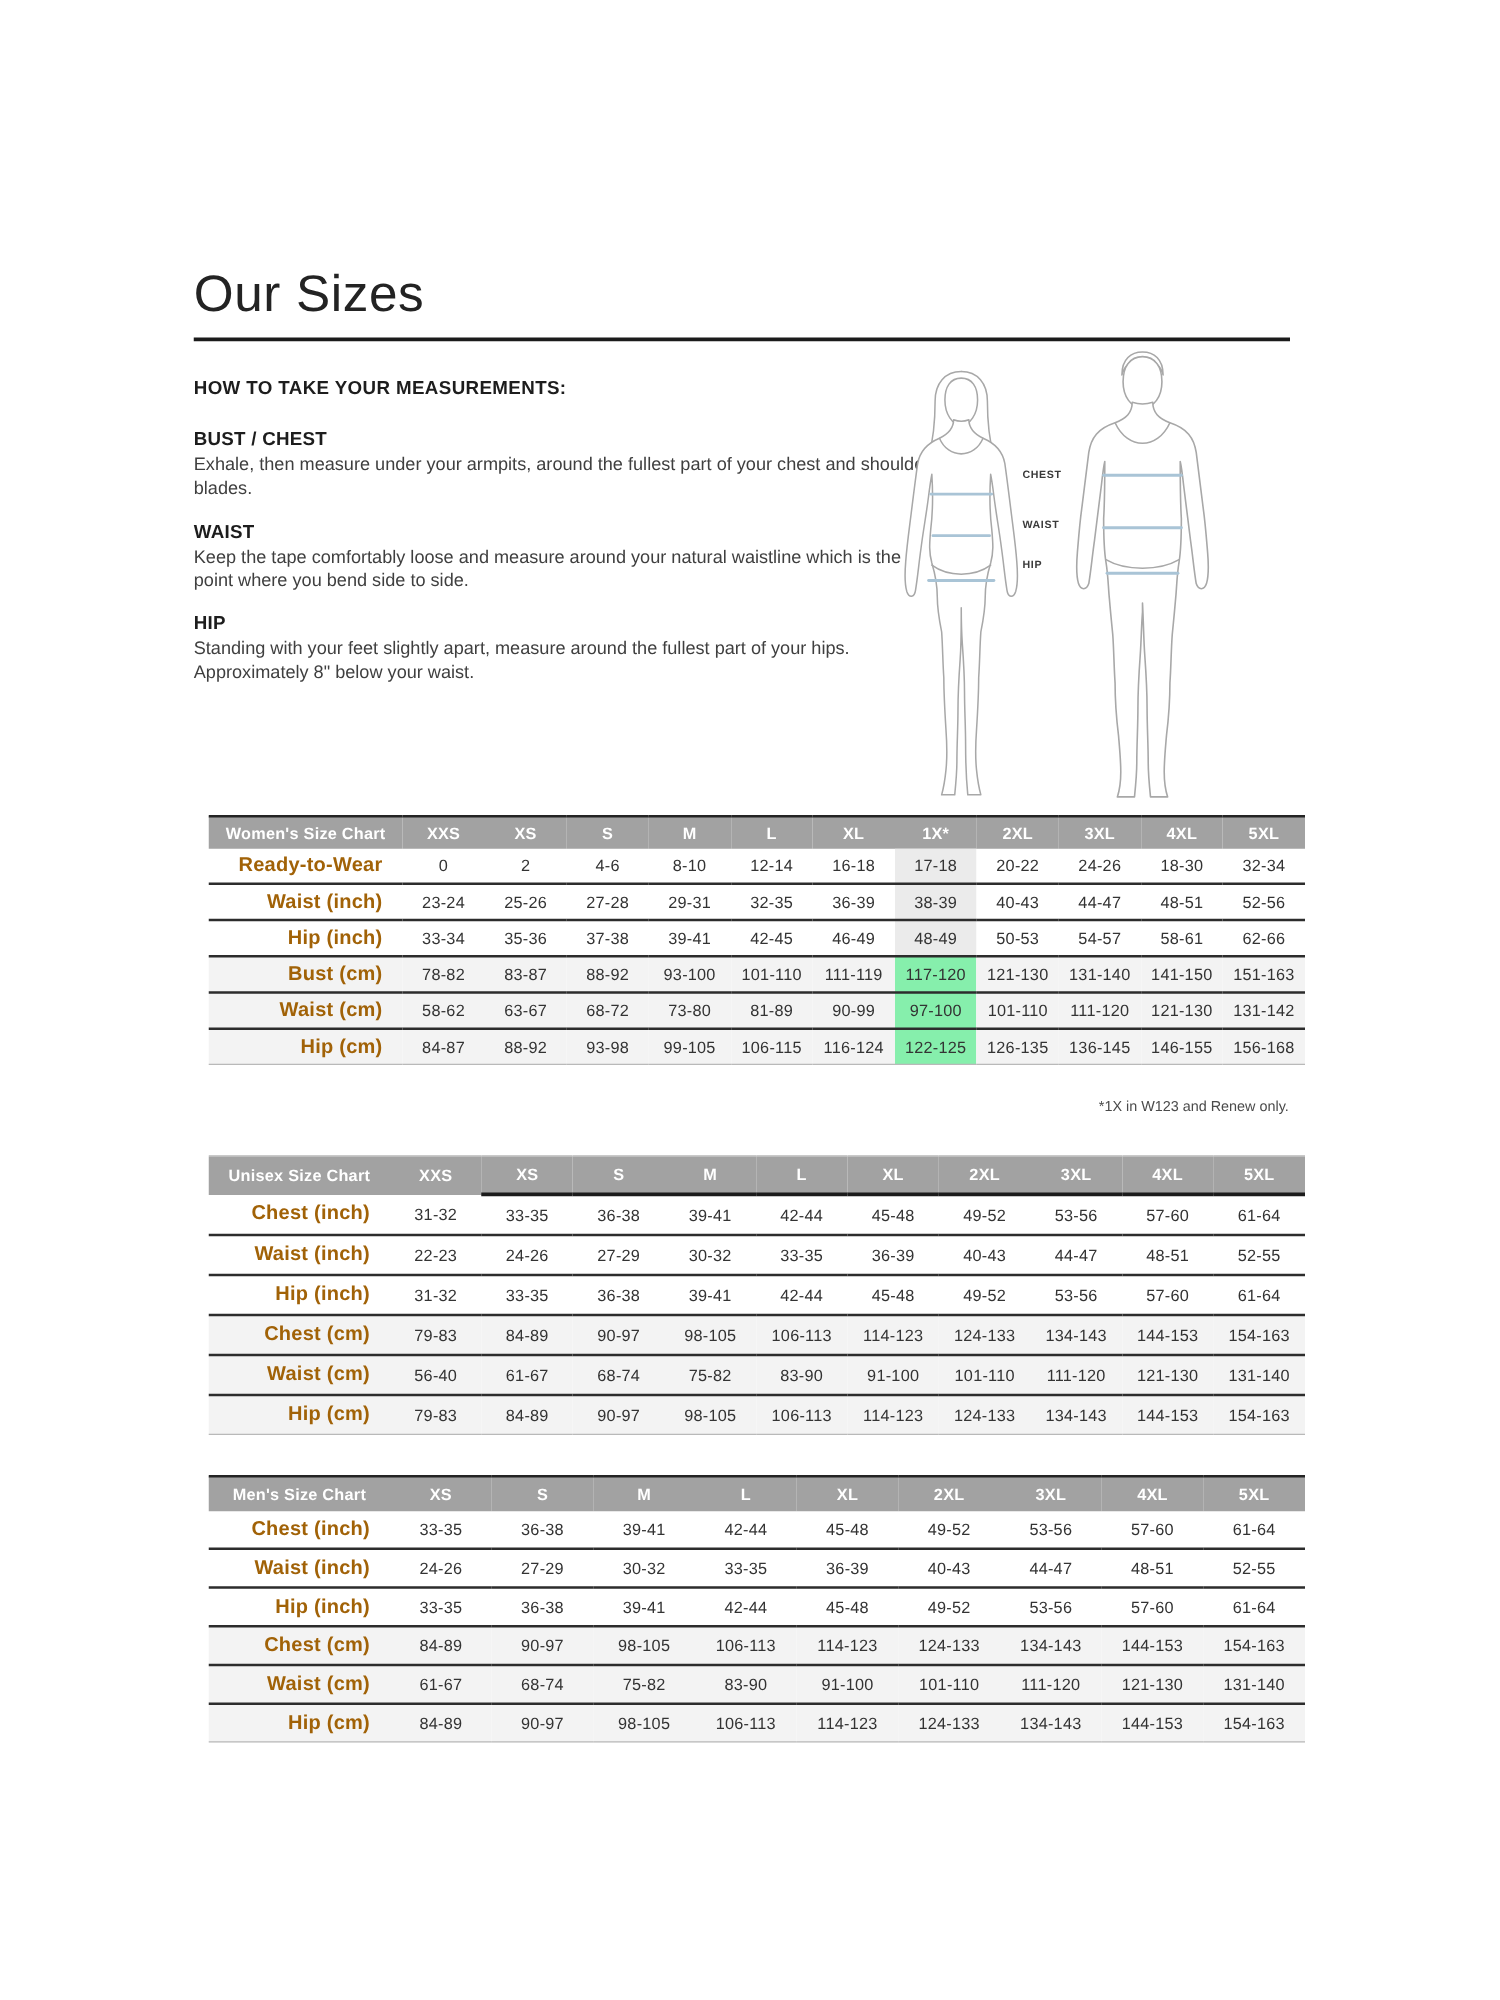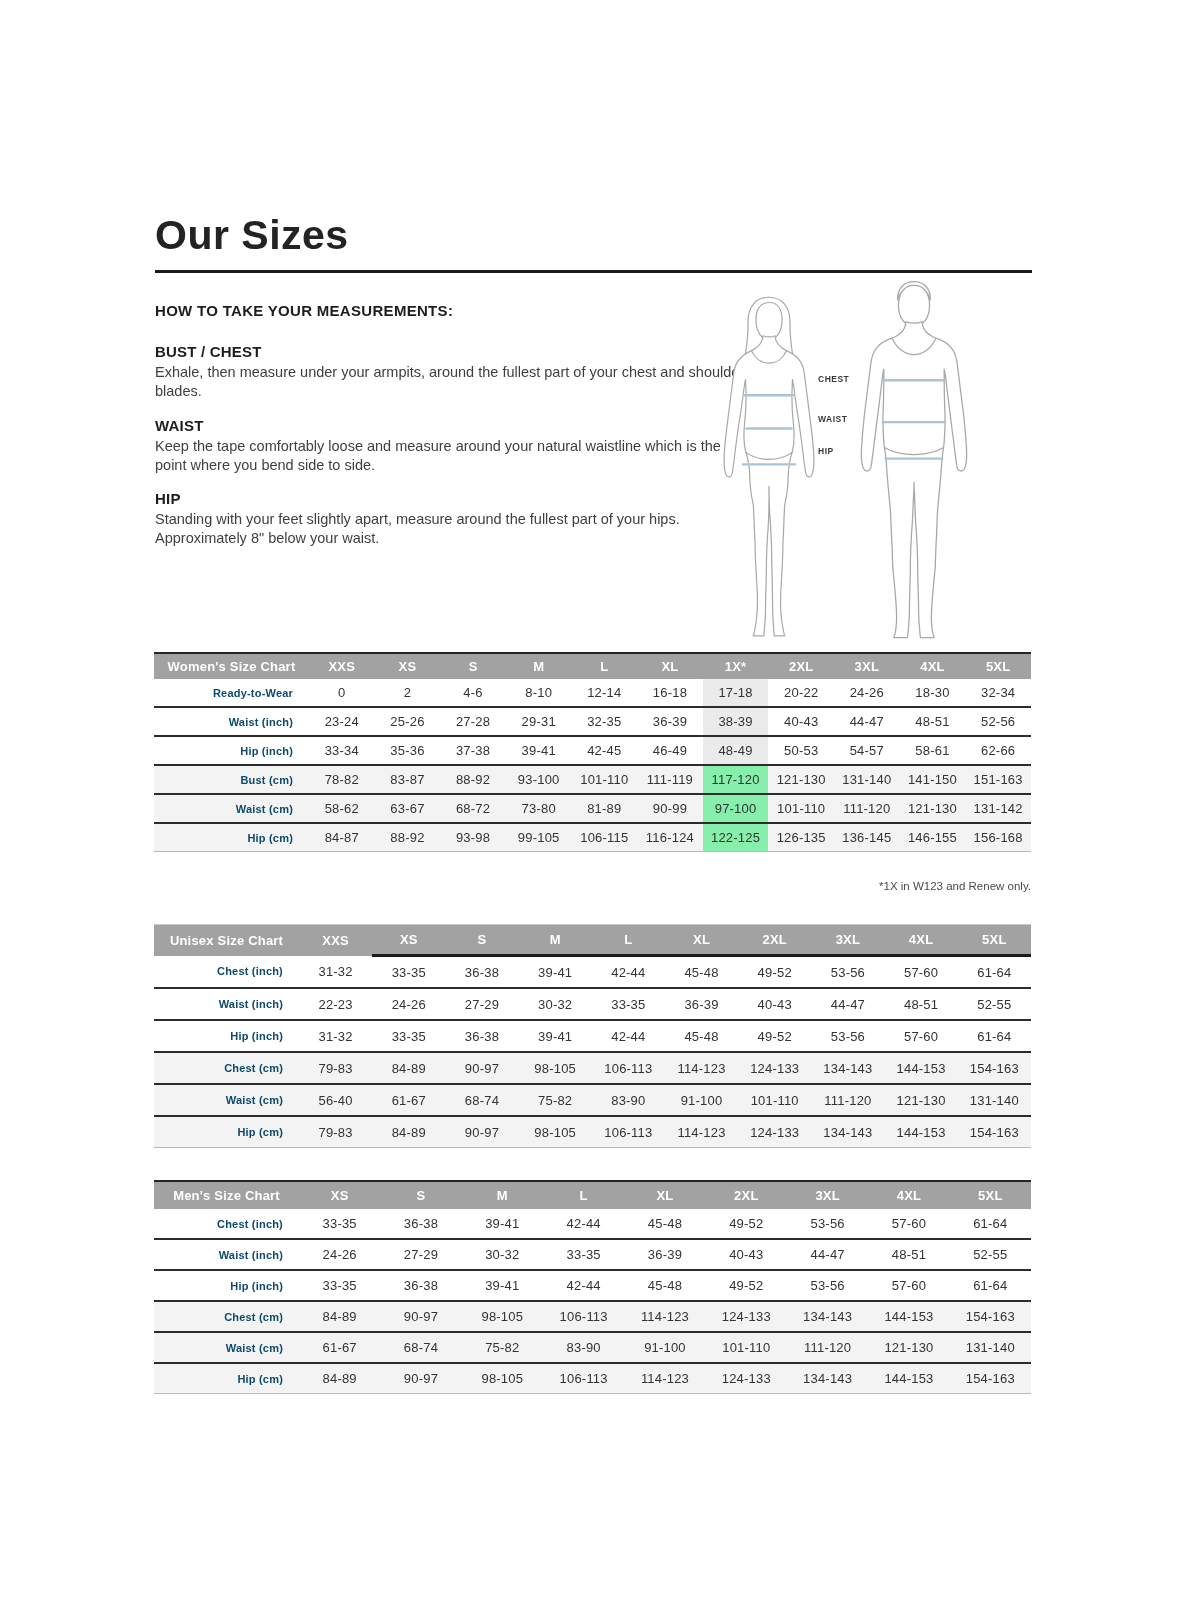--- a/index.html
+++ b/index.html
@@ -1,56 +1,56 @@
 <!DOCTYPE html>
 <html><head>
 <meta charset="utf-8">
 <style>
   html,body{margin:0;padding:0;background:#ffffff;}
   body{width:1200px;height:1600px;position:relative;overflow:hidden;
        font-family:"Liberation Sans",sans-serif;color:#2d2d2d;}
   .abs{position:absolute;}
 
   
-  .page-title{left:155px;top:212px;font-size:41px;font-weight:700;letter-spacing:0.5px;color:#232323;}
+  .page-title{left:155px;top:212px;font-size:41px;font-weight:400;letter-spacing:0.5px;color:#232323;}
   .title-divider{left:155px;top:270px;width:877px;height:3px;background:#1b1b1b;}
 
   
   .intro{left:155px;top:302px;width:600px;}
   .intro .main-head{font-size:15px;font-weight:800;letter-spacing:0.3px;color:#1d1d1d;margin:0 0 24px 0;}
   .intro .sec{margin:0 0 16px 0;}
   .intro .sec-title{font-size:15px;font-weight:800;letter-spacing:0.2px;color:#1d1d1d;margin:0 0 3px 0;}
   .intro .sec-body{font-size:14.5px;line-height:1.3;color:#3f3f3f;margin:0;}
 
   
   .figures{left:700px;top:278px;width:296px;height:368px;}
   .fig-label{position:absolute;left:118px;width:70px;font-size:8.5px;font-weight:bold;
              letter-spacing:0.5px;color:#3a3a3a;}
   .fig-chest{top:96px;} .fig-waist{top:136px;} .fig-hip{top:168px;}
   .fig-woman{position:absolute;left:8px;top:14px;}
   .fig-man{position:absolute;left:150px;top:0;}
 
   
-  .tbl-wrap{left:154px;width:878px;}
+  .tbl-wrap{left:167px;width:878px;}
   .tbl-womens{top:652px;} .tbl-unisex{top:924px;} .tbl-mens{top:1180px;}
   table.size-table{border-collapse:collapse;table-layout:fixed;width:877px;}
   table.size-table col.lab{width:155px;}
   table.t-unisex col.lab,table.t-mens col.lab{width:145px;}
   .size-table th{background:#a2a2a2;color:#ffffff;font-size:13px;font-weight:bold;
                  letter-spacing:0.2px;text-align:center;height:24px;border-top:2px solid #242424;}
   .t-womens th{height:23px;}
   .t-unisex th{height:27px;border-top:1px solid #c9c9c9;}
   .t-unisex thead th:nth-child(n+3){border-bottom:3px solid #1b1b1b;}
   .t-mens th{height:25px;}
   .size-table td{font-size:13px;color:#333333;text-align:center;height:25px;
                  border-bottom:2px solid #2c2c2c;letter-spacing:0.2px;}
   .t-unisex td{height:28px;}
   .t-mens td{height:27px;}
   .size-table tbody tr:last-child td{border-bottom:1px solid #b9b9b9;}
-  .size-table td.rowlab{font-size:11px;font-weight:800;color:#0c4a6e;
+  .size-table td.rowlab{font-size:16px;font-weight:800;color:#a16207;
                         text-align:right;padding-right:16px;}
   .size-table tr.shade td{background:#f3f3f3;}
   .size-table td.hl{background:#ebebeb;}
   .size-table tr.shade td.hl{background:#86efac;}
 
   .footnote{left:154px;top:880px;width:877px;text-align:right;font-size:11.5px;color:#4a4a4a;}
 </style>
 </head>
 <body>
 

